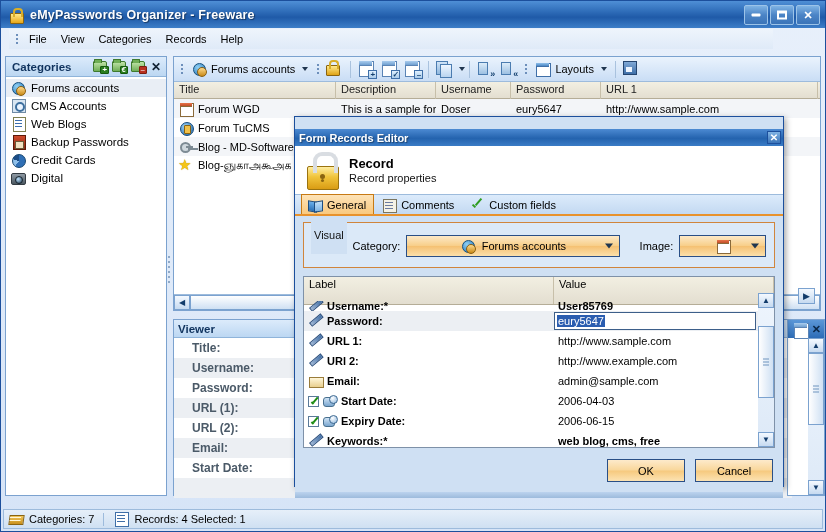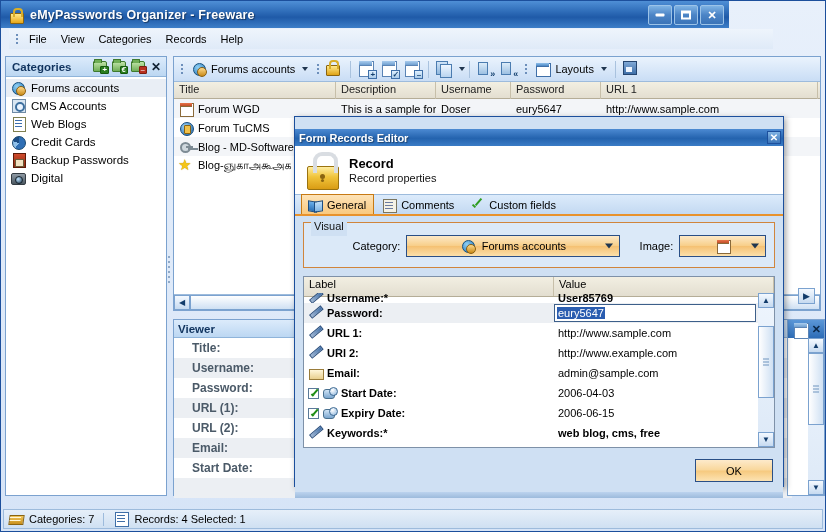--- a/index.html
+++ b/index.html
@@ -8,21 +8,21 @@
     width:826px; height:532px; overflow:hidden;
     font-family:"Liberation Sans", sans-serif;
     font-size:11px; color:#000;
     background:#b0c4de;
   }
   #app { position:relative; width:826px; height:532px;
          background:linear-gradient(180deg,#e8f0fb 0%,#d6e4f7 100%);
          border:1px solid #1c4f9c; }
 
   
-  .titlebar { position:absolute; left:0; top:0; width:728px; height:27px;
+  .titlebar { position:absolute; left:0; top:0; width:824px; height:27px;
     background:linear-gradient(180deg,#4f8fd6 0%,#2e6cb8 40%,#1f5aa8 60%,#3d7ec8 100%);
     display:flex; align-items:center; padding:0 2px 0 6px; }
   .titlebar .tlock { width:18px; height:18px; margin-right:5px; position:relative; flex:0 0 auto; }
   .titlebar .tlock::before { content:""; position:absolute; left:3px; top:7px; width:12px; height:9px;
     background:linear-gradient(180deg,#ffe98a,#e8a718); border:1px solid #8a6410; border-radius:1px; }
   .titlebar .tlock::after { content:""; position:absolute; left:6px; top:2px; width:6px; height:7px;
     border:2px solid #d8ae2a; border-bottom:none; border-radius:4px 4px 0 0; }
   .title-text { color:#fff; font-weight:bold; font-size:12.5px;
     text-shadow:1px 1px 1px rgba(0,0,0,.45); letter-spacing:.2px; }
   .winbtns { margin-left:auto; display:flex; gap:2px; padding-right:3px; }
@@ -257,35 +257,35 @@
     box-shadow:0 3px 0 #6a7ba0,0 6px 0 #6a7ba0;}
   .ic-check::before{content:"";position:absolute;left:3px;top:8px;width:4px;height:2px;background:#2e9c20;
     transform:rotate(45deg);}
   .ic-check::after{content:"";position:absolute;left:5px;top:4px;width:9px;height:2px;background:#2e9c20;
     transform:rotate(-50deg);}
   .dbody { position:relative; height:282px; background:#cfe0f3; padding:6px 8px 0 8px; }
 
   .group { border:1px solid #d0853c; background:#dbe9f8; position:relative;
     padding:12px 8px 10px 8px; }
   .group > .glabel { position:absolute; left:7px; top:-7px; background:#cfe0f3;
-    padding:4px 3px; font-size:11px; color:#111; }
+    padding:13px 3px; font-size:11px; color:#111; }
   .grow { display:flex; align-items:center; gap:6px; }
   .flabel { font-size:11px; }
   .combo { height:22px; background:linear-gradient(180deg,#fde9c8 0%,#f8cf8a 48%,#f5c173 52%,#fbe0ab 100%);
     border:1px solid #2a4f86; display:flex; align-items:center; padding:0 4px;
     position:relative; }
   .combo .cinner { display:flex; align-items:center; gap:6px; margin:0 auto; }
   .combo .arrow { position:absolute; right:6px; top:50%; transform:translateY(-50%);
     width:0;height:0;border-left:4px solid transparent;border-right:4px solid transparent;
     border-top:5px solid #20364f; }
 
   
   .fgrid { margin-top:8px; border:1px solid #7e91a8; background:#fff; height:172px; position:relative;
     overflow:hidden; }
-  .fghead { height:20px; background:linear-gradient(180deg,#f2efe2,#e3ded0);
+  .fghead { height:28px; background:linear-gradient(180deg,#f2efe2,#e3ded0);
     border-bottom:1px solid #b5ad97; display:flex; font-size:11px; }
   .fghead .c { padding:1px 0 0 5px; border-right:1px solid #c7bfa9; }
   .frow { height:20px; display:flex; align-items:center; font-size:11px; position:relative; }
   .frow.alt { background:#eceff3; }
   .frow .fl { width:250px; display:flex; align-items:center; gap:3px; font-weight:bold;
     padding-left:4px; overflow:hidden; white-space:nowrap; }
   .frow .fv { flex:1; padding-left:4px; white-space:nowrap; overflow:hidden; }
   .frow .fv.b { font-weight:bold; }
   .cbx { width:11px; height:11px; background:#fff; border:1px solid #5a7a99; position:relative;
     flex:0 0 11px; }
@@ -369,26 +369,26 @@
       </div>
       <div class="sb-item">
         <span class="ic ic-mag"></span>
         <span class="lbl">CMS Accounts</span>
       </div>
       <div class="sb-item">
         <span class="ic ic-doc"></span>
         <span class="lbl">Web Blogs</span>
       </div>
       <div class="sb-item">
+        <span class="ic ic-disk"></span>
+        <span class="lbl">Backup Passwords</span>
+      </div>
+      <div class="sb-item">
         <span class="ic ic-pie"></span>
         <span class="lbl">Credit Cards</span>
-      </div>
-      <div class="sb-item">
-        <span class="ic ic-disk"></span>
-        <span class="lbl">Backup Passwords</span>
       </div>
       <div class="sb-item">
         <span class="ic ic-cam"></span>
         <span class="lbl">Digital</span>
       </div>
     </div>
   </div>
 
   <div class="splitter">
     <i style="top:200px"></i>
@@ -657,20 +657,21 @@
           <div style="height:18px"></div>
           <div class="fgthumb"></div>
           <div style="flex:1"></div>
           <div class="sb">▼</div>
         </div>
       </div>
 
       <div class="dfooter">
         <div class="dbtns">
           <div class="dbtn">OK</div>
+          <div class="dbtn">Cancel</div>
         </div>
         <div class="blue-strip"></div>
       </div>
     </div>
   </div>
 
   <div class="status">
     <span class="ic ic-books"></span>
     <span>Categories: 7</span>
     <span class="sep"></span>

